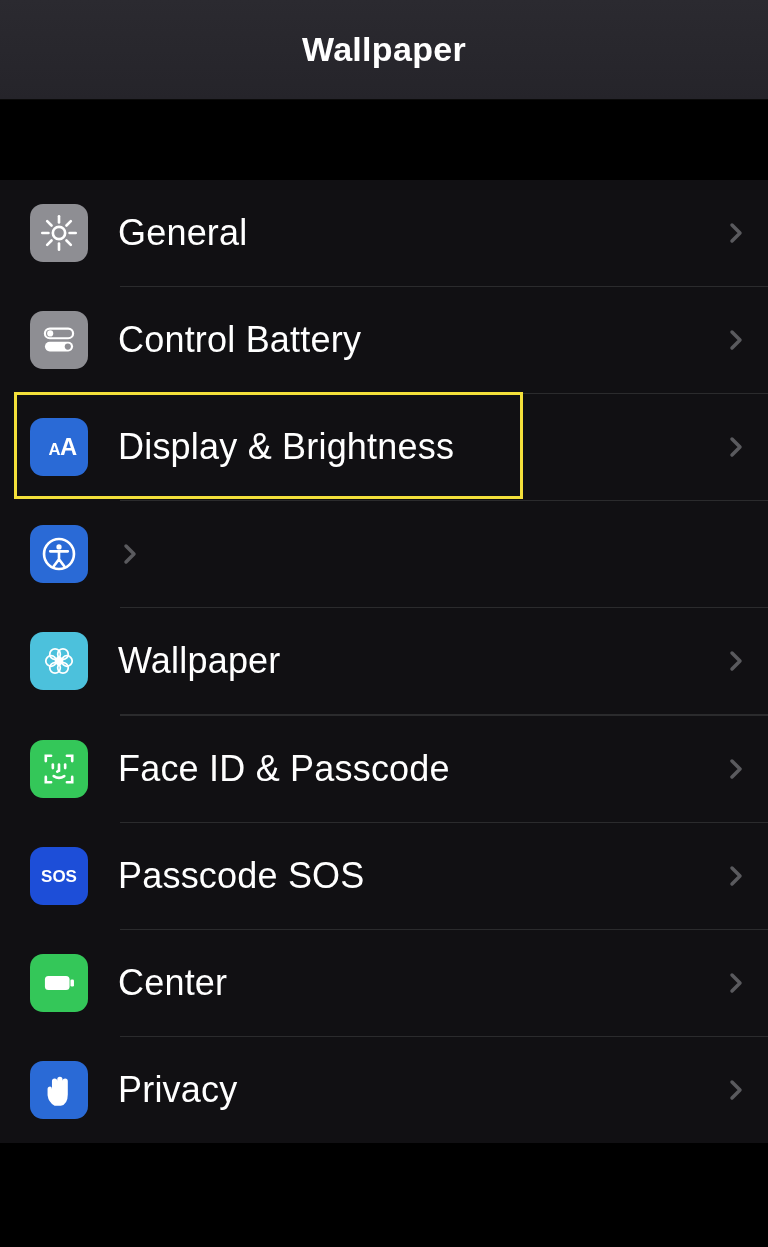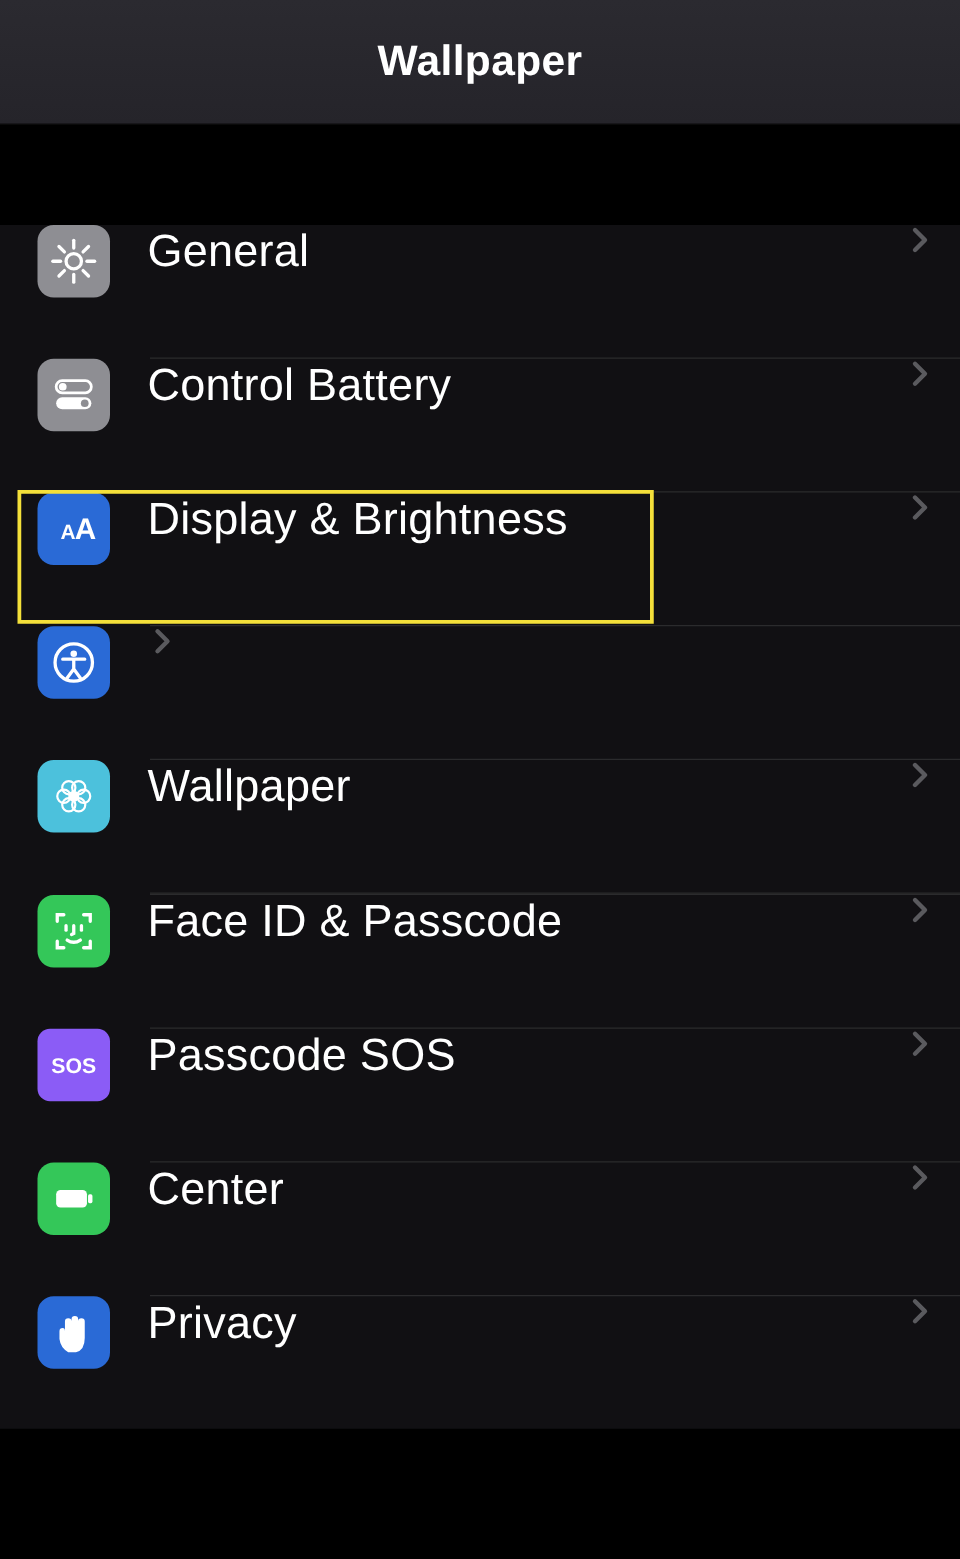--- a/index.html
+++ b/index.html
@@ -28,20 +28,21 @@
   .gap {
     height: 80px;
     background: #000;
   }
   .list {
     background: #111013;
     padding-left: 30px;
   }
   .row {
     display: flex;
+    align-items: center;
     height: 106px;
     position: relative;
     padding-right: 20px;
   }
   .row:first-child {
     padding-left: 0;
   }
   .row:not(:first-child) {
   }
   .list .divider {
@@ -201,21 +202,21 @@
       </div>
       <div class="label">Face ID &amp; Passcode</div>
       <div class="chevron">
         <svg viewBox="0 0 24 24" width="24" height="24">
           <path d="M8 4 L16 12 L8 20" fill="none" stroke="#5a5a5e" stroke-width="3.5" stroke-linecap="round" stroke-linejoin="round"></path>
         </svg>
       </div>
     </div>
     <div class="divider"></div>
     <div class="row">
-      <div class="icon-box" style="background: #8b5cf6; border-radius: 10px;">
+      <div class="icon-box" style="background: #1d4ed8;">
         <svg viewBox="0 0 100 100" width="50" height="50">
           <text x="50" y="62" text-anchor="middle" font-family="Helvetica,Arial" font-size="34" font-weight="800" fill="#ffffff">SOS</text>
         </svg>
       </div>
       <div class="label">Passcode SOS</div>
       <div class="chevron">
         <svg viewBox="0 0 24 24" width="24" height="24">
           <path d="M8 4 L16 12 L8 20" fill="none" stroke="#5a5a5e" stroke-width="3.5" stroke-linecap="round" stroke-linejoin="round"></path>
         </svg>
       </div>

